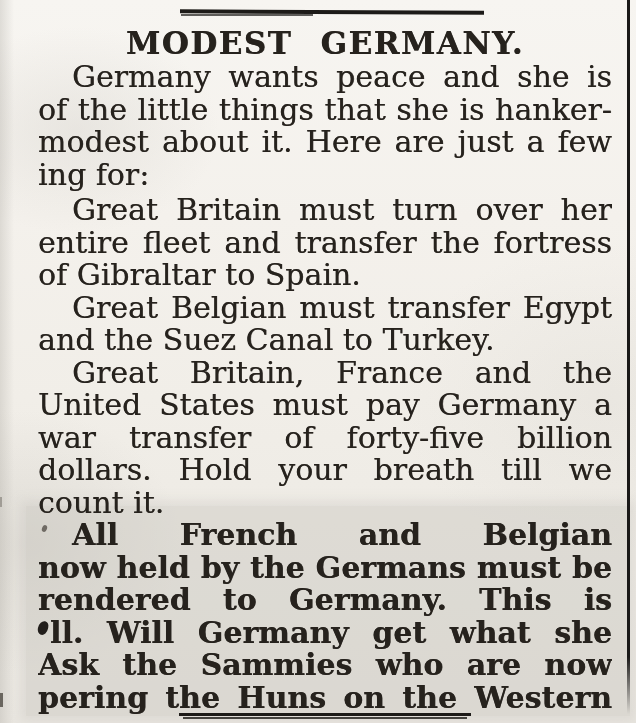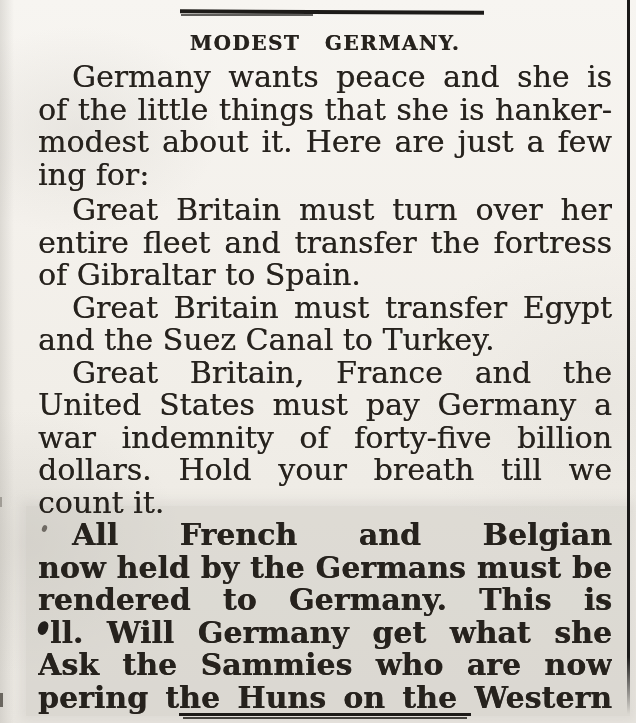--- a/index.html
+++ b/index.html
@@ -14,21 +14,21 @@
   }
   .left-strip { position:absolute; left:0; top:0; width:14px; height:723px;
     background:linear-gradient(90deg, rgba(176,173,166,0.35), rgba(176,173,166,0)); }
   .shade-panel { position:absolute; left:26px; top:506px; width:604px; height:210px;
     background:rgba(198,195,188,0.40); box-shadow:0 0 10px 5px rgba(198,195,188,0.35); }
 
   .column { position:absolute; left:38px; top:0; width:574px; }
 
   .headline {
     margin:26px 0 1px 0; height:34px; line-height:34px;
-    font-size:20px; font-weight:bold; text-align:center;
+    font-size:31px; font-weight:bold; text-align:center;
     letter-spacing:1.5px; word-spacing:16px;
     text-shadow:0.4px 0.4px 0.5px rgba(38,33,28,0.8);
   }
   .para { margin:0; }
   .para.p2 { margin-top:3px; }
   .line {
     font-size:30px; line-height:32.5px; height:32.5px; overflow:hidden;
     text-align:justify; text-align-last:justify; text-justify:inter-word;
     text-shadow:0.3px 0.3px 0.45px rgba(38,33,28,0.7);
   }
@@ -74,28 +74,28 @@
       <div class="line last">ing for:</div>
     </div>
 
     <div class="para p2">
       <div class="line ind">Great Britain must turn over her</div>
       <div class="line">entire fleet and transfer the fortress</div>
       <div class="line last">of Gibraltar to Spain.</div>
     </div>
 
     <div class="para">
-      <div class="line ind">Great Britain must transfer Egypt</div>
+      <div class="line ind">Great Belgian must transfer Egypt</div>
       <div class="line last">and the Suez Canal to Turkey.</div>
     </div>
 
     <div class="para">
       <div class="line ind">Great Britain, France and the</div>
       <div class="line">United States must pay Germany a</div>
-      <div class="line">war indemnity of forty-five billion</div>
+      <div class="line">war transfer of forty-five billion</div>
       <div class="line">dollars.  Hold your breath till we</div>
       <div class="line last">count it.</div>
     </div>
 
     <div class="para bold">
       <div class="line ind">All French and Belgian territory</div>
       <div class="line">now held by the Germans must be sur-</div>
       <div class="line">rendered to Germany.  This is about</div>
       <div class="line blob-pad">ll. Will Germany get what she asks ?</div>
       <div class="line">Ask the Sammies who are now pep-</div>

